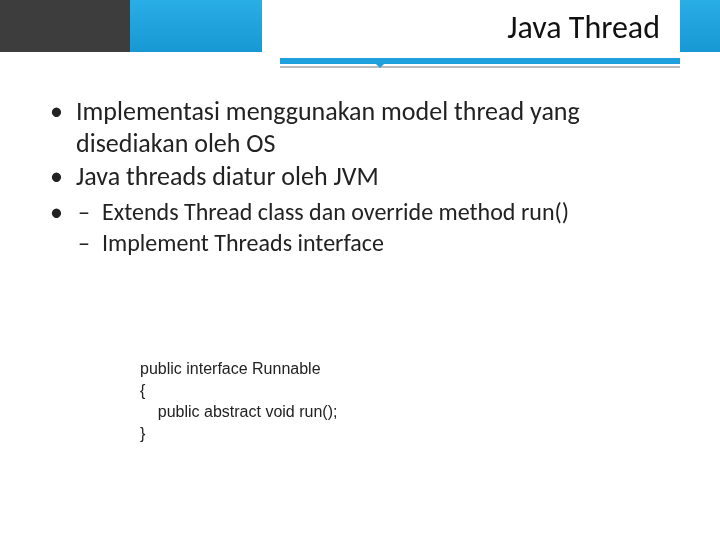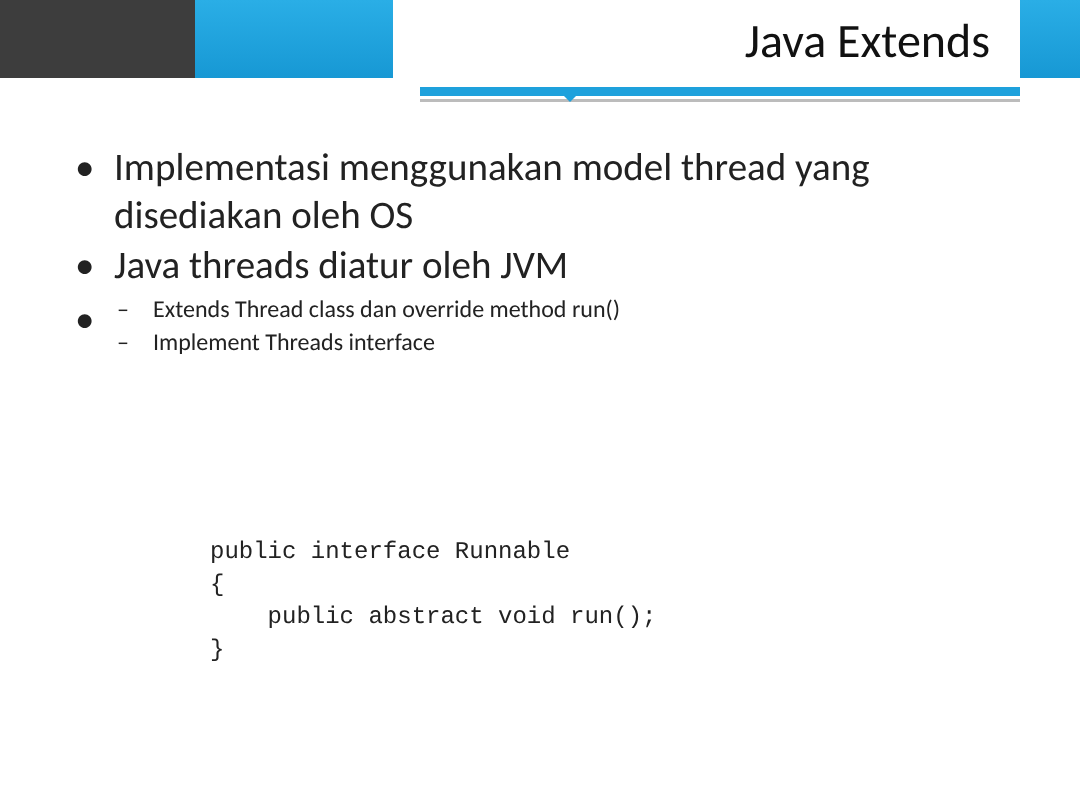--- a/index.html
+++ b/index.html
@@ -13,39 +13,39 @@
   .title-wrap::before{content:"";position:absolute;left:-18px;top:0;width:18px;height:58px;background:#fff}
   .title-wrap .underline-blue{position:absolute;left:0;right:0;top:58px;height:6px;background:#1ea1dc}
   .title-wrap .underline-grey{position:absolute;left:0;right:0;top:66px;height:2px;background:#bcbcbc}
   .title-wrap .notch{position:absolute;top:58px;left:90px;width:0;height:0;border-left:10px solid transparent;border-right:10px solid transparent;border-top:10px solid #1ea1dc}
   
   .body{position:absolute;top:96px;left:48px;right:48px;font-size:26px;line-height:1.22}
   ul.b1{list-style:none;margin:0;padding:0}
   ul.b1>li{position:relative;padding-left:28px;margin-bottom:2px}
   ul.b1>li::before{content:"•";position:absolute;left:2px;top:0;font-size:26px}
   ul.b2{list-style:none;margin:4px 0 0 0;padding:0}
-  ul.b2>li{position:relative;padding-left:26px;margin-bottom:2px;font-size:16px}
+  ul.b2>li{position:relative;padding-left:26px;margin-bottom:2px;font-size:24px}
   ul.b2>li::before{content:"–";position:absolute;left:2px;top:0}
   
-  .code{position:absolute;top:358px;left:140px;font-family:Liberation Mono, monospace;font-size:16px;line-height:1.35;color:#222;white-space:pre}
+  .code{position:absolute;top:358px;left:140px;font-family:Liberation Sans, sans-serif;font-size:16px;line-height:1.35;color:#222;white-space:pre}
 </style>
 </head>
 <body>
 
 <div class="slide">
 
   <div class="hdr-darkgrey"></div>
   <div class="hdr-blue2"></div>
 
   <div class="title-wrap">
     <div class="underline-blue"></div>
     <div class="underline-grey"></div>
     <div class="notch"></div>
   </div>
-  <div class="hdr-title">Java Extends</div>
+  <div class="hdr-title">Java Thread</div>
 
   <div class="body">
     <ul class="b1">
       <li><span>Implementasi menggunakan model thread yang disediakan oleh OS</span></li>
       <li><span>Java threads diatur oleh JVM</span></li>
       <li>
         <ul class="b2">
           <li><span>Extends Thread class dan override method run()</span></li>
           <li><span>Implement Threads interface</span></li>
         </ul>

